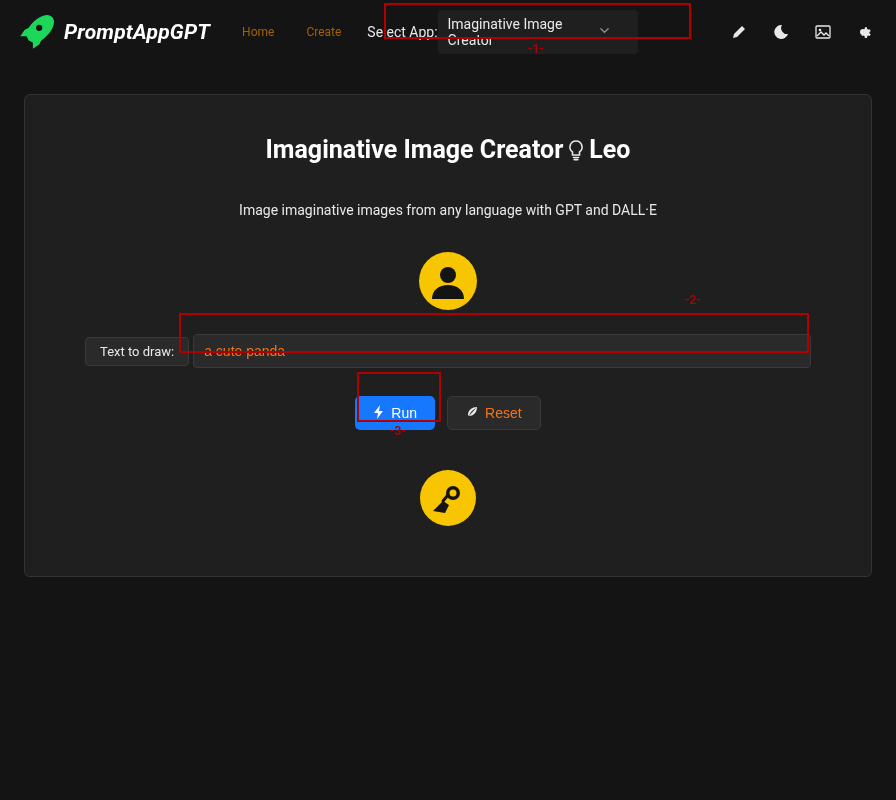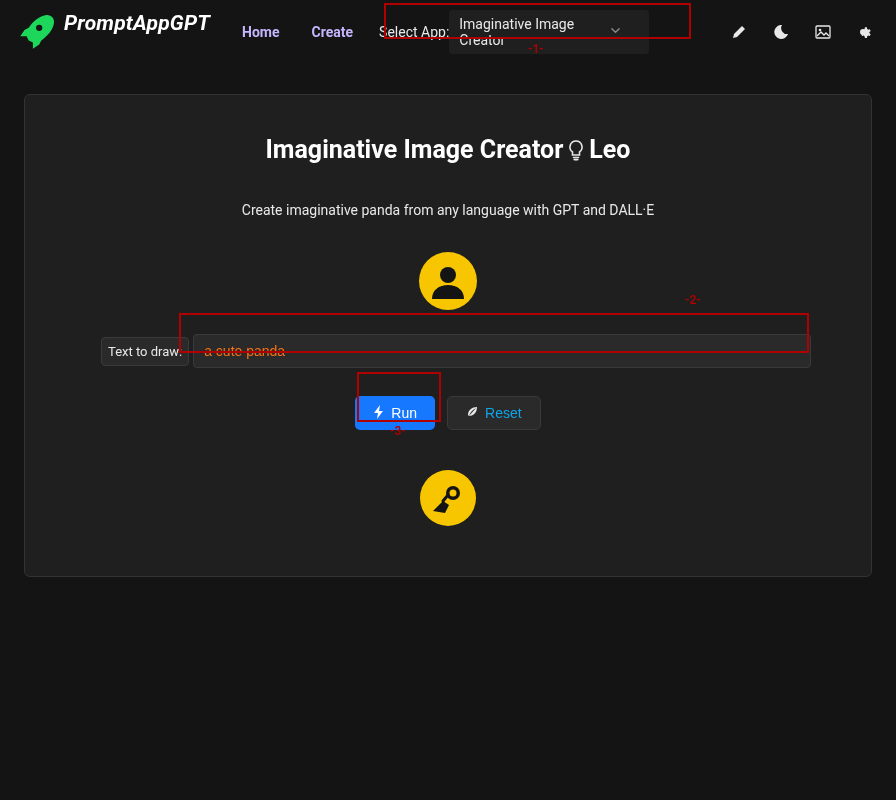--- a/index.html
+++ b/index.html
@@ -10,35 +10,34 @@
   width: 896px;
   height: 800px;
   overflow: hidden;
 }
 .navbar {
   display: flex;
   align-items: center;
   padding: 10px 14px;
   gap: 8px;
 }
-.logo-wrap { display: flex; align-items: flex-start; gap: 8px; }
+.logo-wrap { display: flex; align-items: center; gap: 8px; }
 .logo-icon { width: 42px; height: 42px; position: relative; }
 .brand {
   font-weight: 700;
   font-style: italic;
   font-size: 21px;
   color: #fff;
   letter-spacing: 0.2px;
 }
 .nav-link {
-  color: #c4b5fd;
-  font-size: 14px;
+  color: #a16207;
+  font-size: 12px;
   padding: 6px 12px;
   cursor: pointer;
-  font-weight: bold;
 }
 .nav-link:first-of-type { margin-left: 12px; }
 .select-wrap {
   display: flex;
   align-items: center;
   gap: 0;
   margin-left: 6px;
 }
 .select-label { font-size: 14px; color: #e8e8e8; }
 .app-select {
@@ -114,25 +113,24 @@
 .input-row {
   display: flex;
   align-items: center;
   gap: 4px;
   margin: 6px 0 0;
 }
 .input-label {
   background: #2a2a2a;
   border: 1px solid #3a3a3a;
   border-radius: 4px;
-  padding: 6px 6px;
+  padding: 6px 14px;
   font-size: 13px;
   color: #e8e8e8;
   white-space: nowrap;
-  margin-left: 16px;
 }
 .text-input {
   flex: 1;
   background: #2a2a2a;
   border: 1px solid #3a3a3a;
   border-radius: 4px;
   padding: 8px 10px;
   font-size: 14px;
   color: #f97316;
   outline: none;
@@ -148,21 +146,21 @@
   display: inline-flex;
   align-items: center;
   gap: 6px;
   padding: 8px 18px;
   border-radius: 5px;
   font-size: 14px;
   border: none;
   cursor: pointer;
 }
 .btn-primary { background: #1677ff; color: #fff; }
-.btn-secondary { background: #2a2a2a; color: #0ea5e9; border: 1px solid #3a3a3a; }
+.btn-secondary { background: #2a2a2a; color: #f97316; border: 1px solid #3a3a3a; }
 .running-badge {
   width: 56px;
   height: 56px;
   background: #f7c600;
   border-radius: 50%;
   margin: 40px auto 0;
   display: flex;
   align-items: center;
   justify-content: center;
 }
@@ -229,21 +227,21 @@
     <span class="bulb">
       <svg width="18" height="22" viewBox="0 0 18 22">
           <path fill="none" stroke="#e8e8e8" stroke-width="1.6" d="M9 2a6 6 0 0 0-3.5 10.9V16h7v-3.1A6 6 0 0 0 9 2z"></path>
           <line x1="6.5" y1="18.5" x2="11.5" y2="18.5" stroke="#e8e8e8" stroke-width="1.6" stroke-linecap="round"></line>
           <line x1="7.2" y1="20.6" x2="10.8" y2="20.6" stroke="#e8e8e8" stroke-width="1.6" stroke-linecap="round"></line>
         </svg>
     </span>
     <span>Leo</span>
   </h1>
 
-  <p class="app-desc">Create imaginative panda from any language with GPT and DALL·E</p>
+  <p class="app-desc">Image imaginative images from any language with GPT and DALL·E</p>
 
   <div class="avatar-circle">
     <svg width="44" height="44" viewBox="0 0 44 44">
       <circle cx="22" cy="16" r="8" fill="#141414"></circle>
       <path d="M6 40c0-9 7-14 16-14s16 5 16 14" fill="#141414"></path>
     </svg>
   </div>
 
   <div class="input-row">
     <span class="input-label">Text to draw:</span>

